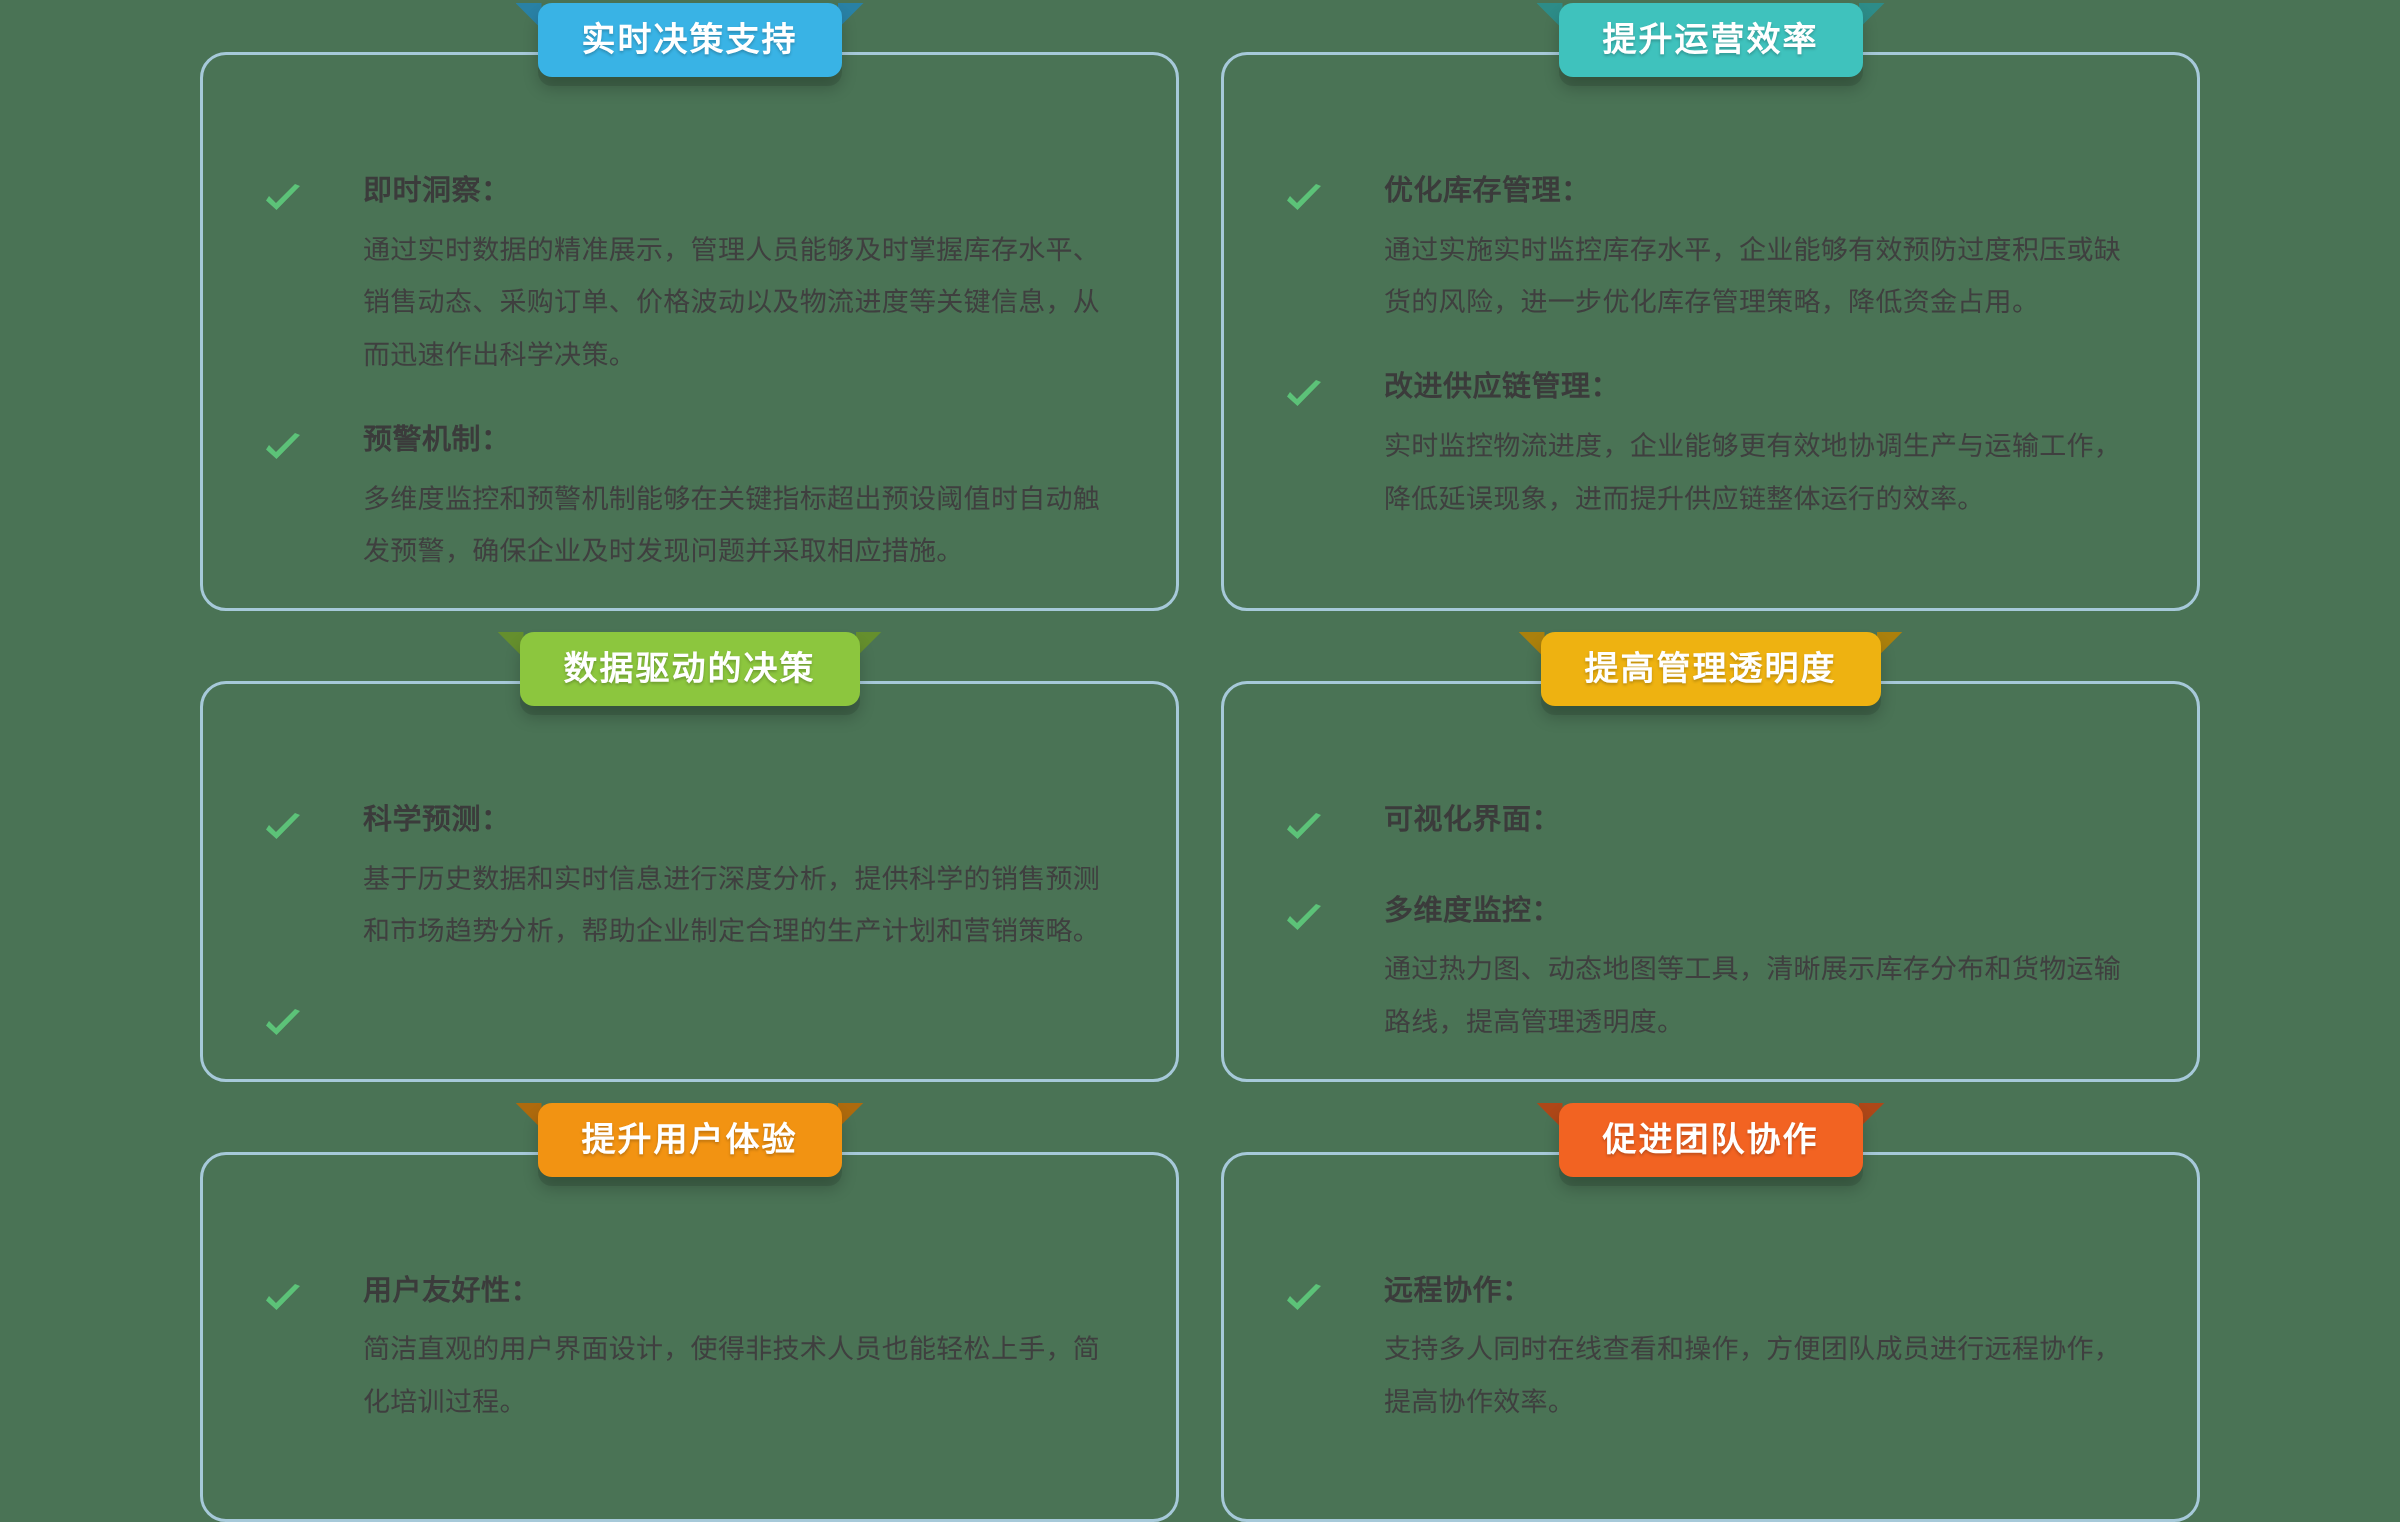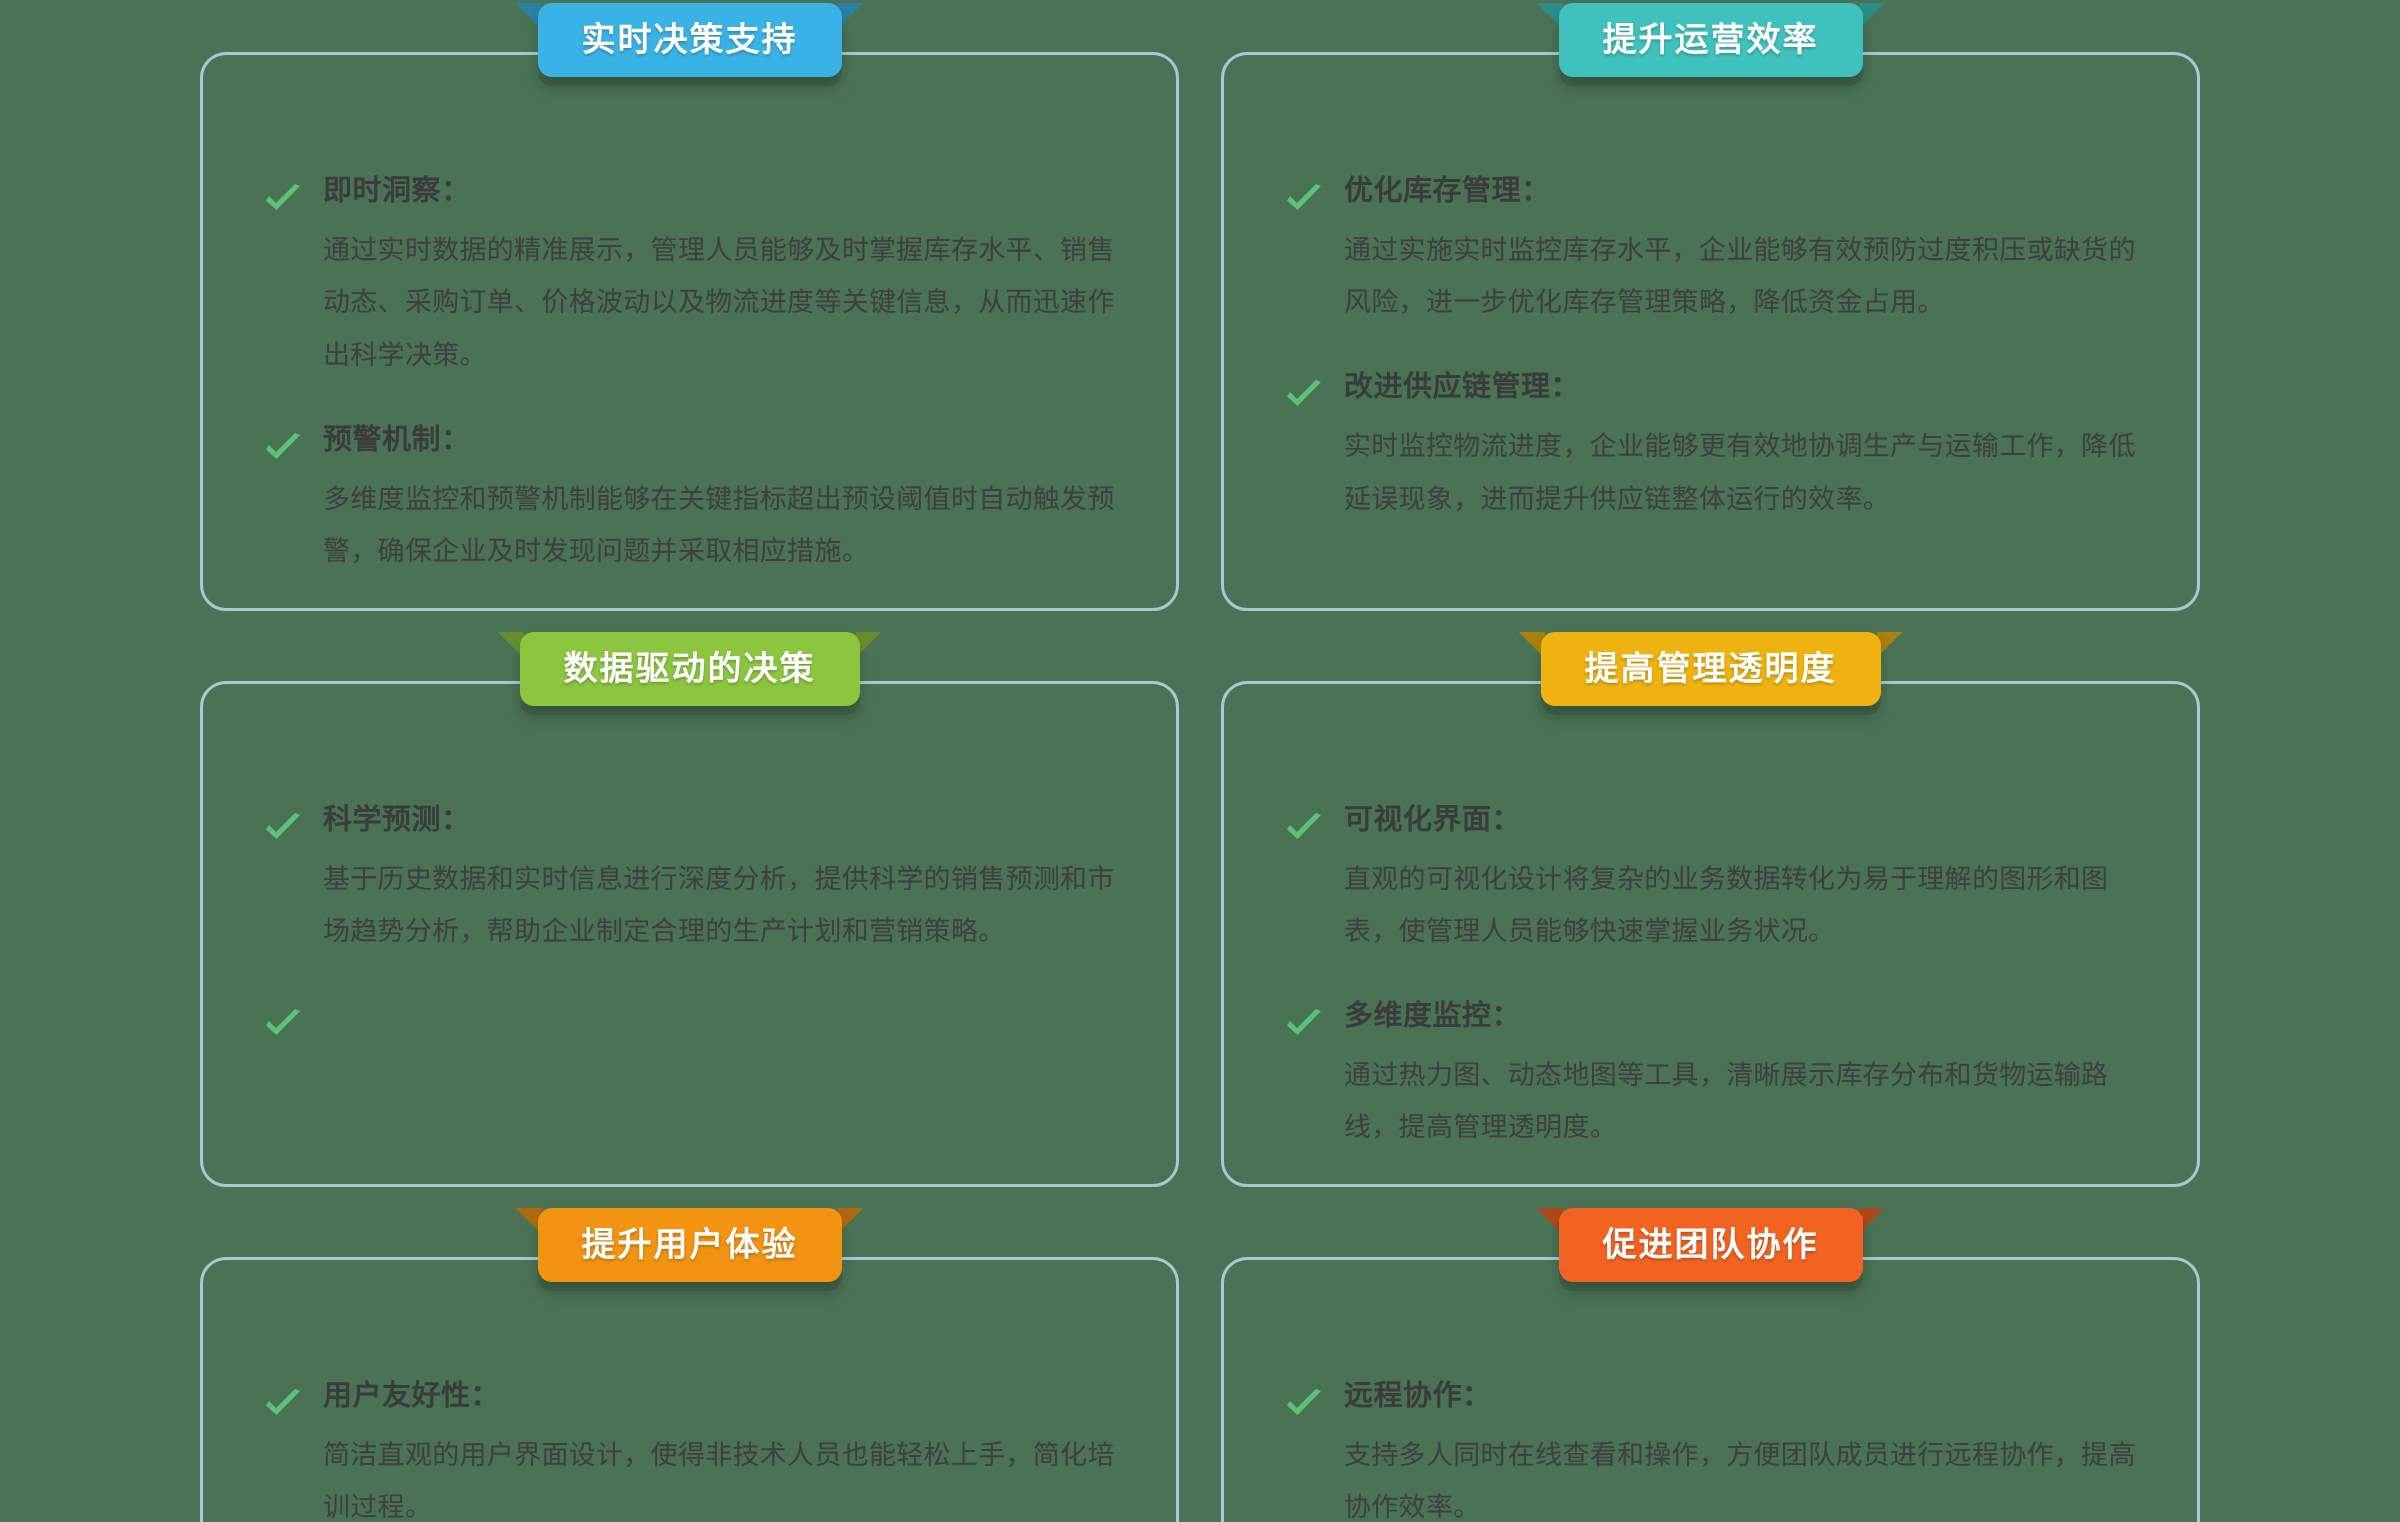--- a/index.html
+++ b/index.html
@@ -77,21 +77,21 @@
 
   .item{ display:flex; align-items:flex-start; }
   .item + .item{ margin-top:40px; }
   .check{
     flex:0 0 auto;
     width:44px;height:44px;
     margin-right:18px;
     margin-top:4px;
   }
   .check svg{display:block;width:44px;height:44px;}
-  .item-body{flex:1 1 auto;min-width:0;}
+  .item-body{flex:1 1 auto;min-width:0;margin-left:40px;}
   .item-title{
     color:#3b3b3b;
     font-size:29px;
     font-weight:bold;
     line-height:1.2;
     margin:0 0 16px 0;
     letter-spacing:.5px;
   }
   .item-text{
     color:#3f3f3f;
@@ -189,21 +189,20 @@
         <span class="badge" style="--c:#eeb211">提高管理透明度</span>
       </div>
       <div class="item">
         <span class="check">
           <svg viewBox="0 0 44 44" aria-hidden="true">
             <path d="M5 23.5 L15.5 33 L39 9 L34 7 L15 26 L8 19 Z" fill="#5cc278"></path>
           </svg>
         </span>
         <div class="item-body">
           <p class="item-title">可视化界面：</p>
-          <p class="item-text">直观的可视化设计将复杂的业务数据转化为易于理解的图形和图表，使管理人员能够快速掌握业务状况。</p>
         </div>
       </div>
       <div class="item">
         <span class="check">
           <svg viewBox="0 0 44 44" aria-hidden="true">
             <path d="M5 23.5 L15.5 33 L39 9 L34 7 L15 26 L8 19 Z" fill="#5cc278"></path>
           </svg>
         </span>
         <div class="item-body">
           <p class="item-title">多维度监控：</p>

